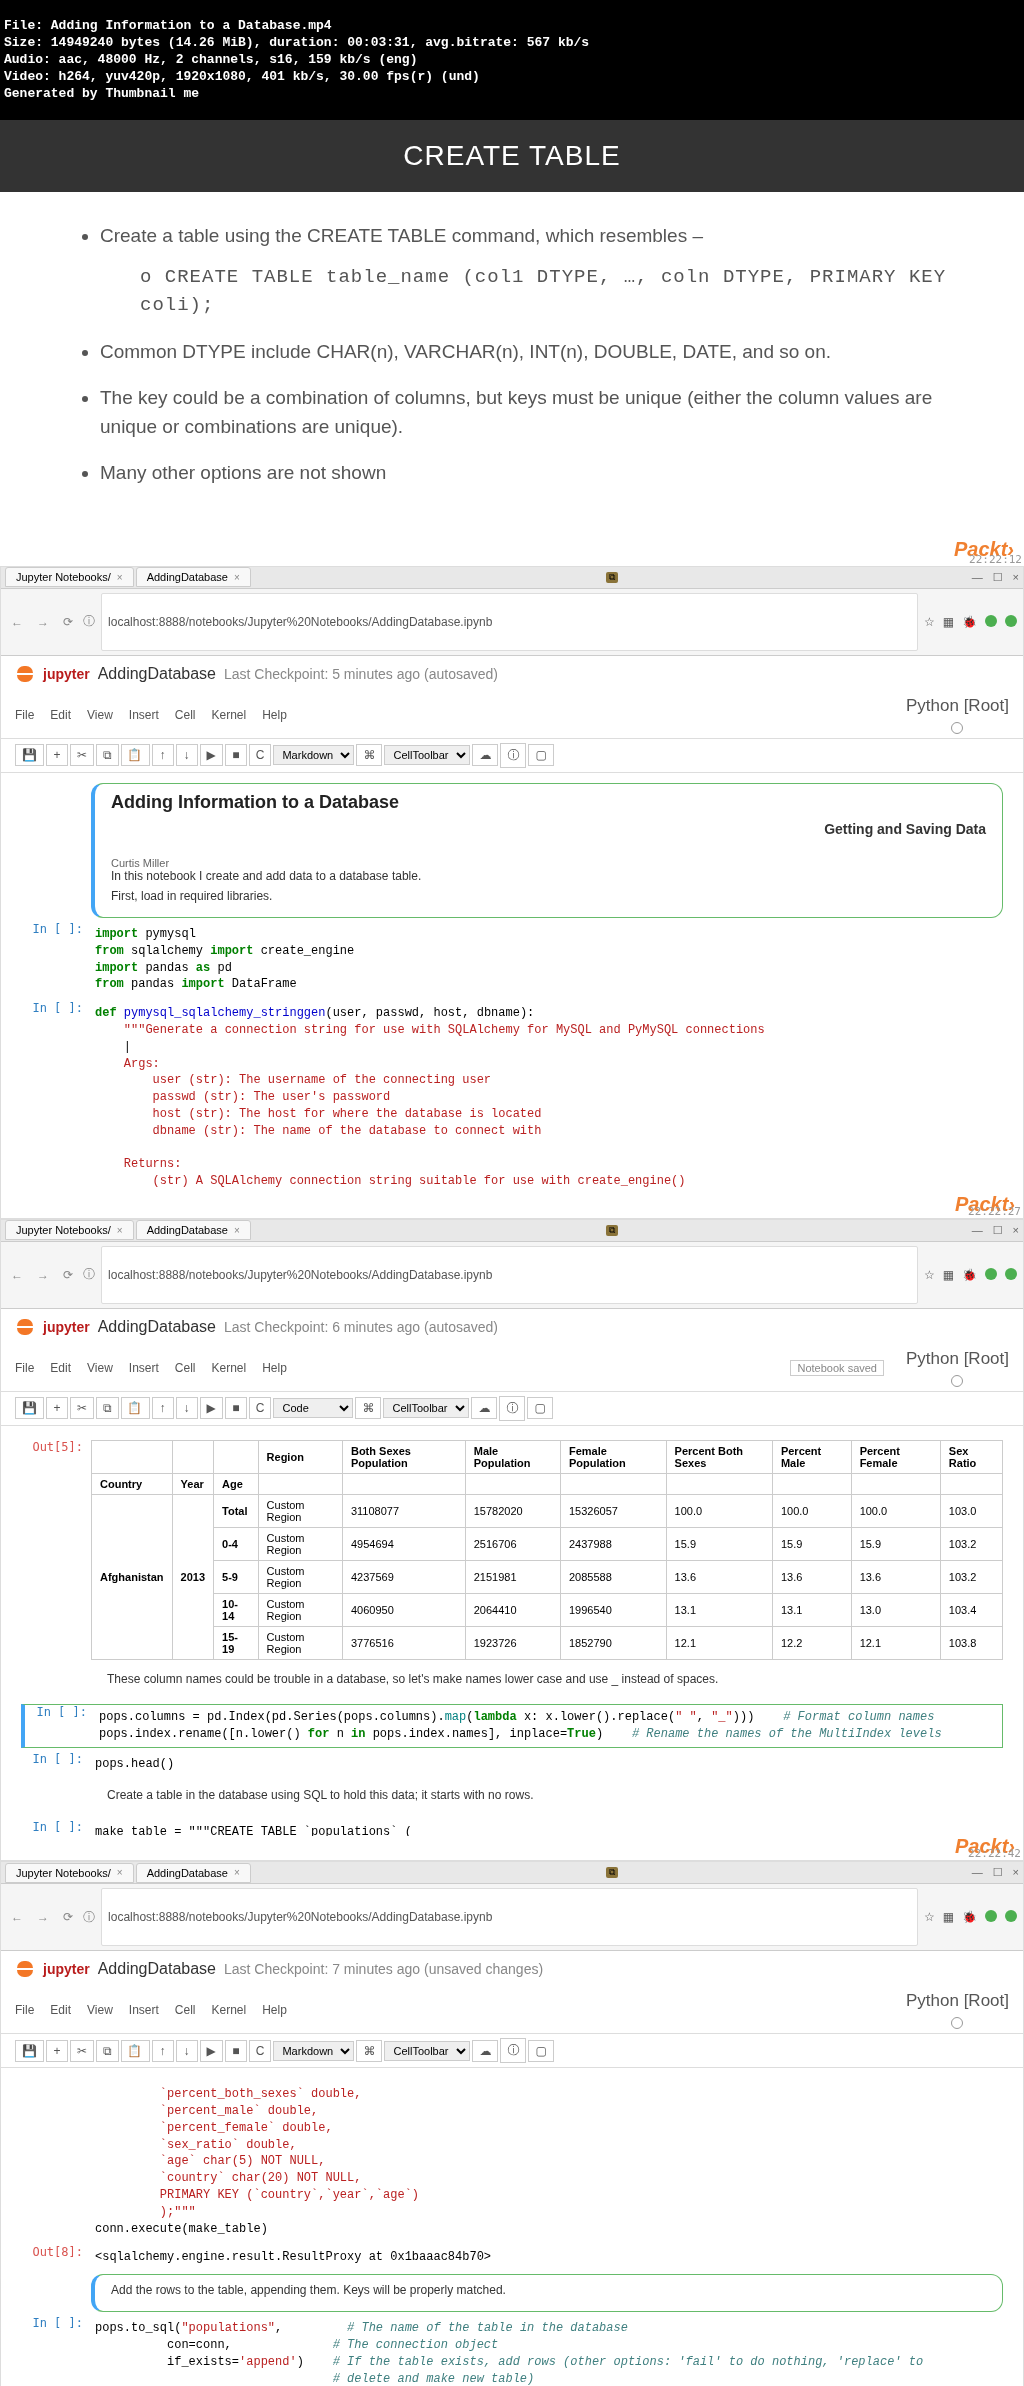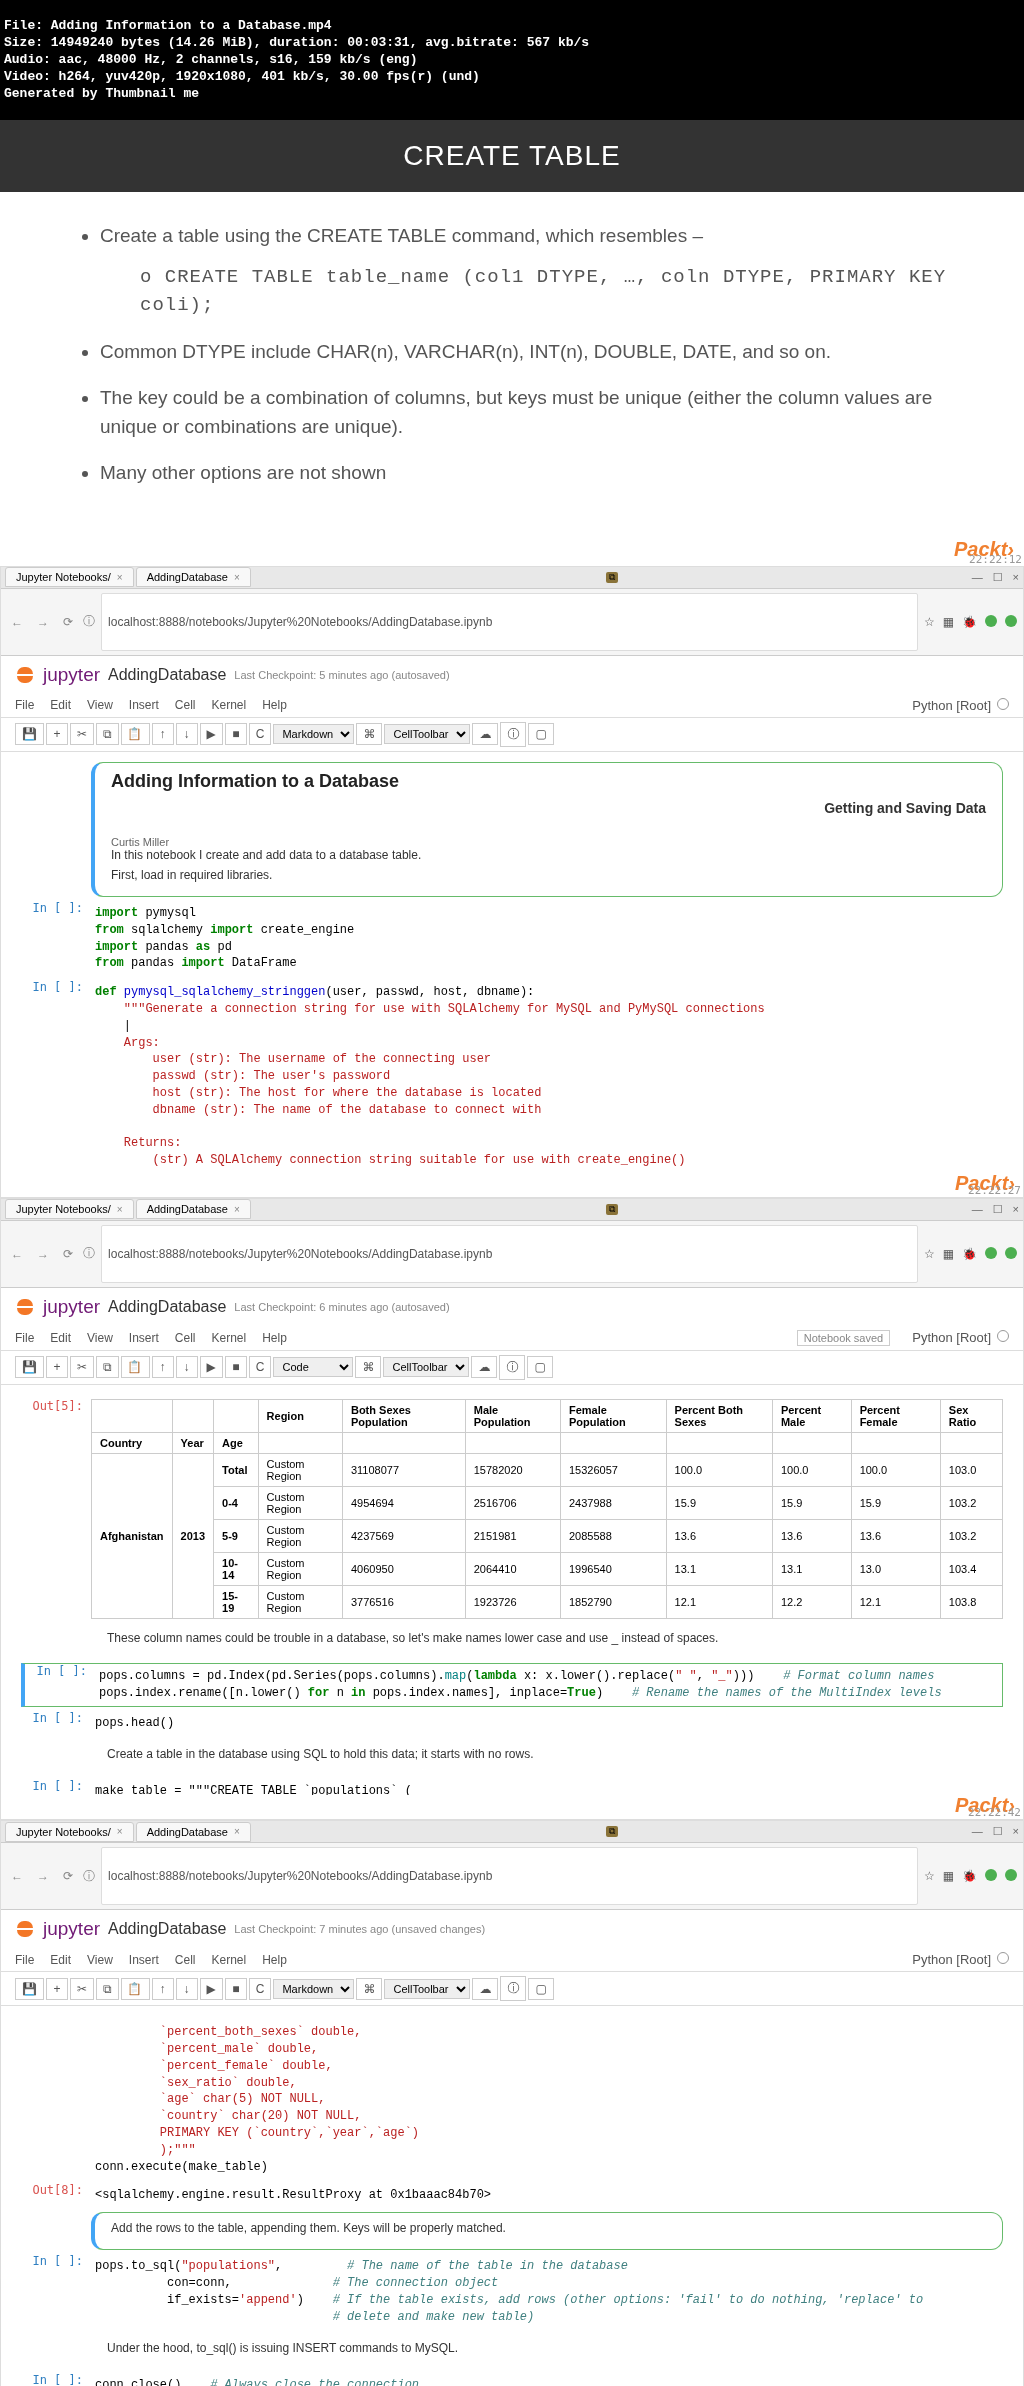--- a/index.html
+++ b/index.html
@@ -23,30 +23,30 @@
 .tab .close { color: #888; cursor: pointer; font-size: 10px; }
 .win-controls { margin-left: auto; display: flex; gap: 10px; color: #666; font-size: 11px; }
 .addr-bar { display: flex; align-items: center; padding: 4px 6px; background: #f5f5f5; border-bottom: 1px solid #ccc; font-size: 12px; gap: 6px; }
 .addr-bar .nav-btn { color: #888; padding: 0 4px; }
 .addr-bar .url { flex: 1; background: #fff; border: 1px solid #ddd; padding: 21px 6px; border-radius: 2px; color: #555; }
 .addr-bar .ext-icons { display: flex; gap: 8px; color: #555; font-size: 12px; }
 .circle-green { display: inline-block; width: 12px; height: 12px; border-radius: 50%; background: #4caf50; }
 
 .jupyter-page { background: #fff; }
 .jupyter-header { display: flex; align-items: center; padding: 8px 14px; gap: 8px; }
-.jupyter-logo { color: #701a75; font-size: 19px; font-weight: normal; }
+.jupyter-logo { color: #b91c1c; font-size: 14px; font-weight: bold; }
 .jupyter-logo-icon { display:inline-block; width:20px; height:20px; position:relative; }
 .jupyter-logo-icon::before { content:""; position:absolute; top:2px; left:2px; width:16px; height:7px; border-radius:8px 8px 0 0; background:#f37726; }
 .jupyter-logo-icon::after { content:""; position:absolute; bottom:2px; left:2px; width:16px; height:7px; border-radius:0 0 8px 8px; background:#f37726; }
 .nb-name { font-size: 16px; color: #333; }
-.nb-checkpoint { font-size: 11px; color: #888; }
+.nb-checkpoint { font-size: 14px; color: #888; }
 
 .menu-bar { display: flex; padding: 4px 14px; gap: 16px; font-size: 12px; color: #555; border-bottom: 1px solid #ddd; align-items: center; }
 .menu-bar .spacer { flex: 1; }
-.kernel-ind { font-size: 13px; color: #555; display:flex; align-items:flex-start; gap:6px; }
+.kernel-ind { font-size: 17px; color: #555; display:flex; align-items:center; gap:6px;flex-direction:column; }
 .kernel-circle { display:inline-block; width:12px; height:12px; border:1px solid #999; border-radius:50%; }
 .notif { font-size: 11px; color: #888; border: 1px solid #ccc; padding: 1px 6px; margin-right: 6px; }
 
 .toolbar { display: flex; padding: 4px 14px; gap: 2px; font-size: 12px; border-bottom: 1px solid #ddd; align-items: center; }
 .tb-btn { border: 1px solid #ccc; background: #fff; padding: 3px 6px; min-width: 22px; text-align: center; color: #555; }
 .tb-select { border: 1px solid #ccc; padding: 2px 4px; font-size: 11px; min-width: 80px; }
 
 .notebook { padding: 10px 20px 20px 20px; background: #fff; }
 .cell { display: flex; margin: 4px 0; font-size: 12px; }
 .prompt { width: 70px; text-align: right; padding-right: 8px; font-family: monospace; color: #307fc1; font-size: 12px; flex-shrink:0; }

